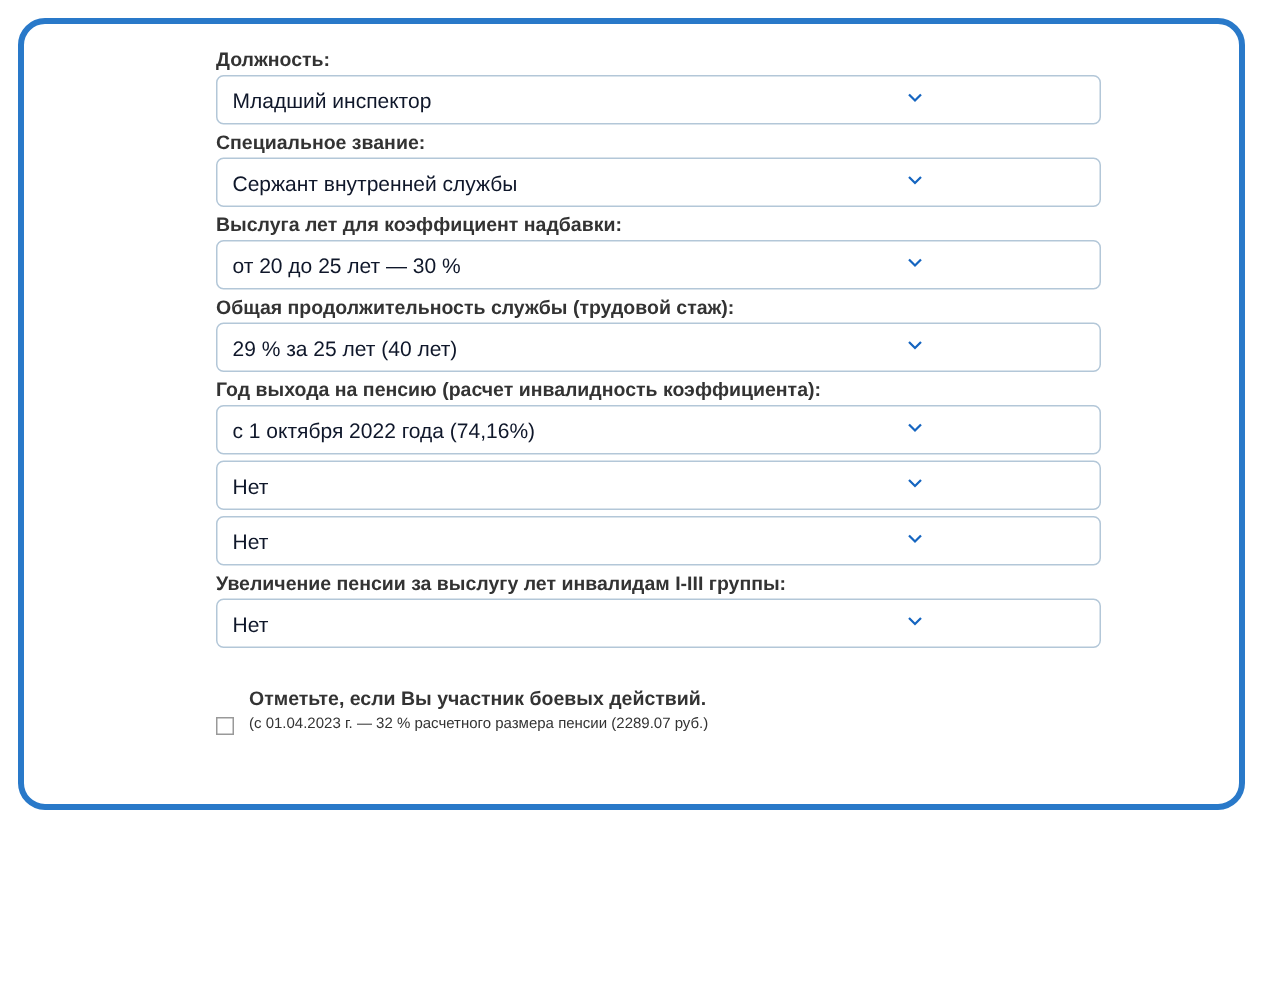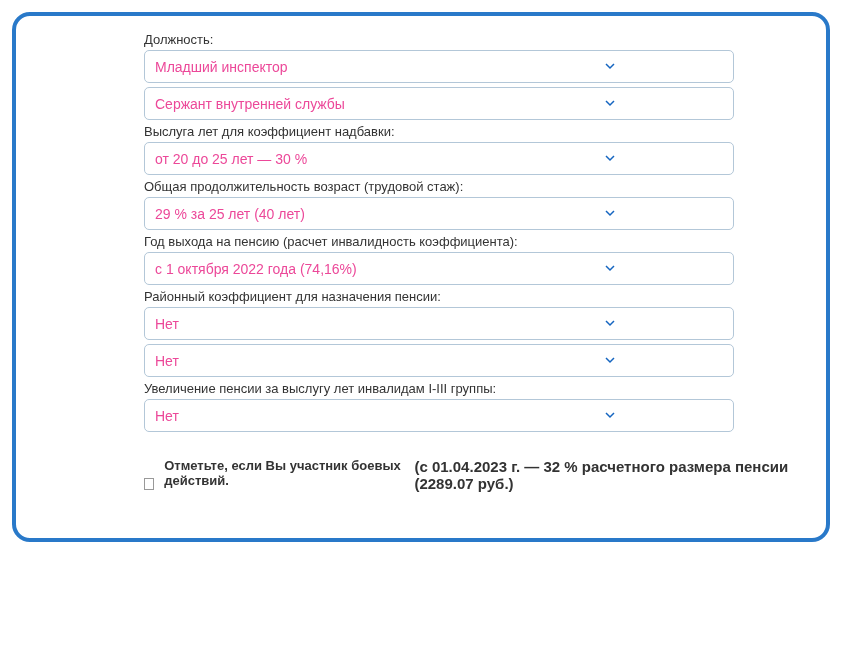--- a/index.html
+++ b/index.html
@@ -17,34 +17,34 @@
       border: 4px solid #2979c9;
       border-radius: 18px;
       padding: 14px 20px 20px 20px;
     }
     .form-group {
       margin-bottom: 4px;
     }
     .form-label {
       display: block;
       font-size: 13px;
-      font-weight: normal;
+      font-weight: bold;
       color: #333;
       margin-left: 108px;
       margin-bottom: 3px;
       margin-top: 2px;
     }
     .form-select {
       width: 590px;
       height: 33px;
       margin-left: 108px;
       border: 1px solid #b3c7d8;
       border-radius: 5px;
       background: #fff;
-      color: #ec4899;
+      color: #0f172a;
       font-size: 14px;
       padding: 0 30px 0 10px;
       appearance: none;
       position: relative;
       display: flex;
       align-items: center;
       cursor: pointer;
     }
     .select-wrapper {
       position: relative;
@@ -70,65 +70,65 @@
     .checkbox-input {
       margin-top: 20px;
       margin-right: 10px;
       width: 12px;
       height: 12px;
       border: 1px solid #999;
       cursor: pointer;
     }
     .checkbox-labels {
       display: flex;
-      flex-direction: row;
+      flex-direction: column;
     }
     .checkbox-title {
       font-size: 13px;
       font-weight: bold;
       color: #333;
       margin-bottom: 4px;
     }
     .checkbox-sub {
-      font-size: 15px;
-      font-weight: bold;
+      font-size: 10px;
+      font-weight: normal;
       color: #333;
     }
   </style>
 </head>
 <body>
 
 <div class="container">
   <div id="fields-container">
       <div class="form-group"><label class="form-label">Должность:</label><div class="select-wrapper"><div class="form-select">
             <span>Младший инспектор</span>
           </div><span class="chevron-icon"><svg width="12" height="12" viewBox="0 0 12 12">
               <path d="M2 4 L6 8 L10 4" stroke="#1565c0" stroke-width="1.5" fill="none"></path>
             </svg></span></div></div>
-      <div class="form-group"><div class="select-wrapper"><div class="form-select">
+      <div class="form-group"><label class="form-label">Специальное звание:</label><div class="select-wrapper"><div class="form-select">
             <span>Сержант внутренней службы</span>
           </div><span class="chevron-icon"><svg width="12" height="12" viewBox="0 0 12 12">
               <path d="M2 4 L6 8 L10 4" stroke="#1565c0" stroke-width="1.5" fill="none"></path>
             </svg></span></div></div>
       <div class="form-group"><label class="form-label">Выслуга лет для коэффициент надбавки:</label><div class="select-wrapper"><div class="form-select">
             <span>от 20 до 25 лет — 30 %</span>
           </div><span class="chevron-icon"><svg width="12" height="12" viewBox="0 0 12 12">
               <path d="M2 4 L6 8 L10 4" stroke="#1565c0" stroke-width="1.5" fill="none"></path>
             </svg></span></div></div>
-      <div class="form-group"><label class="form-label">Общая продолжительность возраст (трудовой стаж):</label><div class="select-wrapper"><div class="form-select">
+      <div class="form-group"><label class="form-label">Общая продолжительность службы (трудовой стаж):</label><div class="select-wrapper"><div class="form-select">
             <span>29 % за 25 лет (40 лет)</span>
           </div><span class="chevron-icon"><svg width="12" height="12" viewBox="0 0 12 12">
               <path d="M2 4 L6 8 L10 4" stroke="#1565c0" stroke-width="1.5" fill="none"></path>
             </svg></span></div></div>
       <div class="form-group"><label class="form-label">Год выхода на пенсию (расчет инвалидность коэффициента):</label><div class="select-wrapper"><div class="form-select">
             <span>с 1 октября 2022 года (74,16%)</span>
           </div><span class="chevron-icon"><svg width="12" height="12" viewBox="0 0 12 12">
               <path d="M2 4 L6 8 L10 4" stroke="#1565c0" stroke-width="1.5" fill="none"></path>
             </svg></span></div></div>
-      <div class="form-group"><label class="form-label">Районный коэффициент для назначения пенсии:</label><div class="select-wrapper"><div class="form-select">
+      <div class="form-group"><div class="select-wrapper"><div class="form-select">
             <span>Нет</span>
           </div><span class="chevron-icon"><svg width="12" height="12" viewBox="0 0 12 12">
               <path d="M2 4 L6 8 L10 4" stroke="#1565c0" stroke-width="1.5" fill="none"></path>
             </svg></span></div></div>
       <div class="form-group"><div class="select-wrapper"><div class="form-select">
             <span>Нет</span>
           </div><span class="chevron-icon"><svg width="12" height="12" viewBox="0 0 12 12">
               <path d="M2 4 L6 8 L10 4" stroke="#1565c0" stroke-width="1.5" fill="none"></path>
             </svg></span></div></div>
       <div class="form-group"><label class="form-label">Увеличение пенсии за выслугу лет инвалидам I-III группы:</label><div class="select-wrapper"><div class="form-select">

